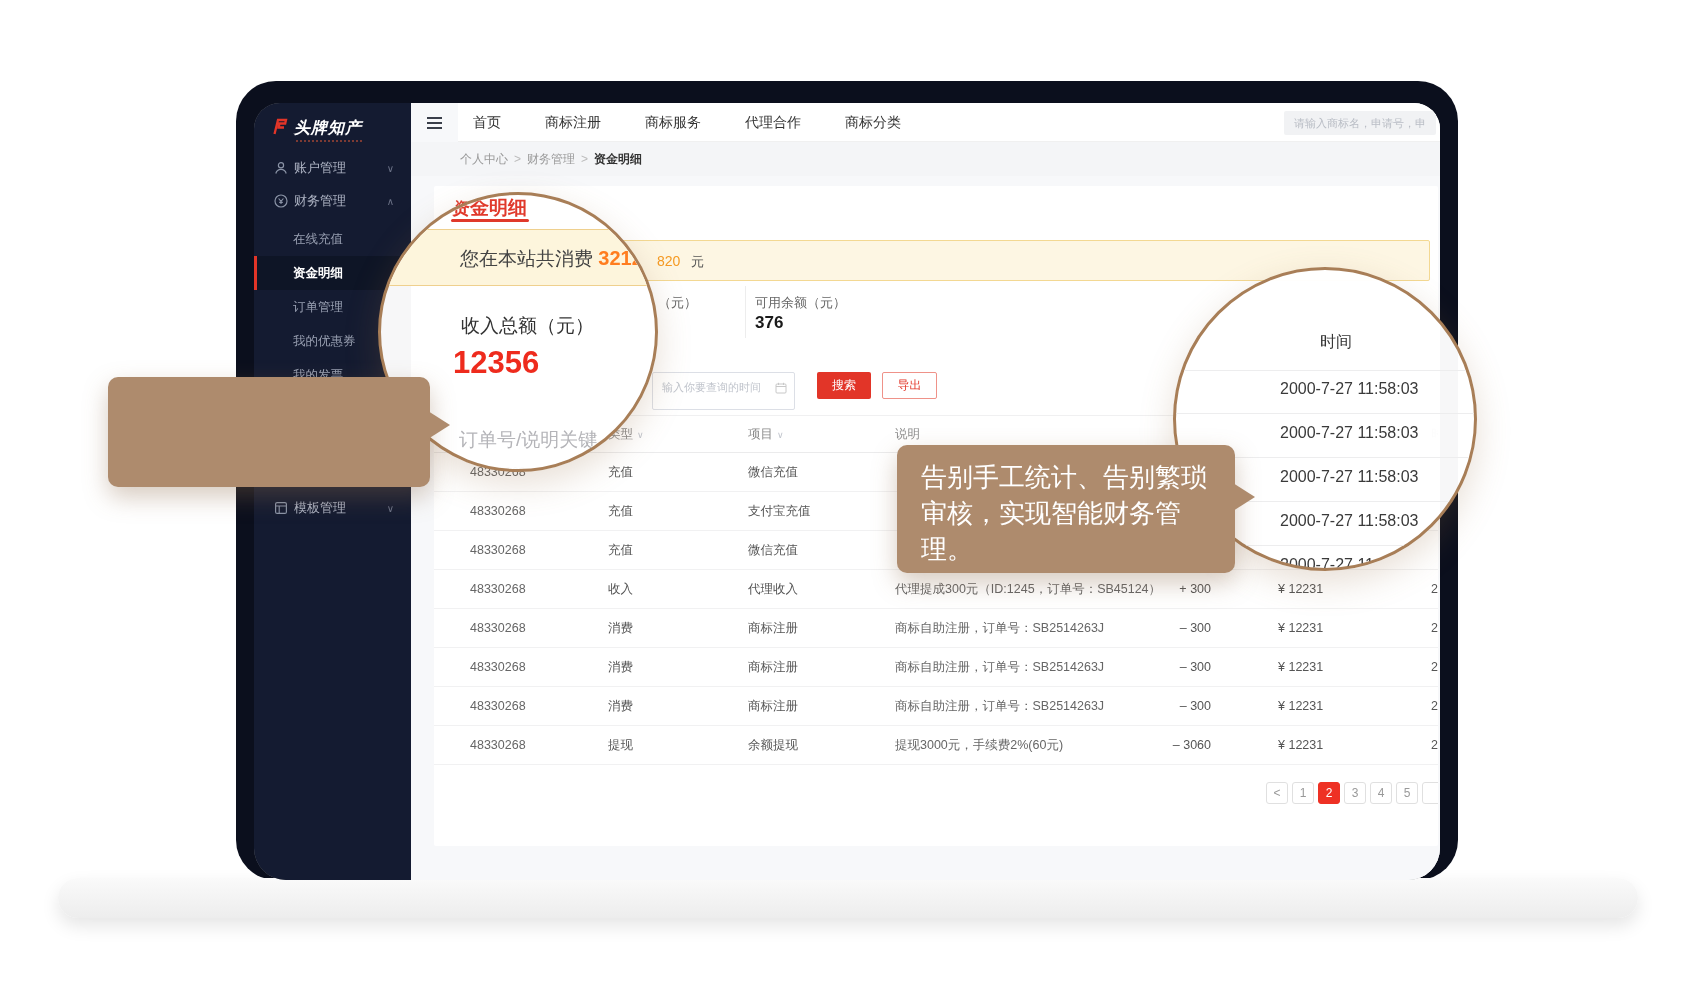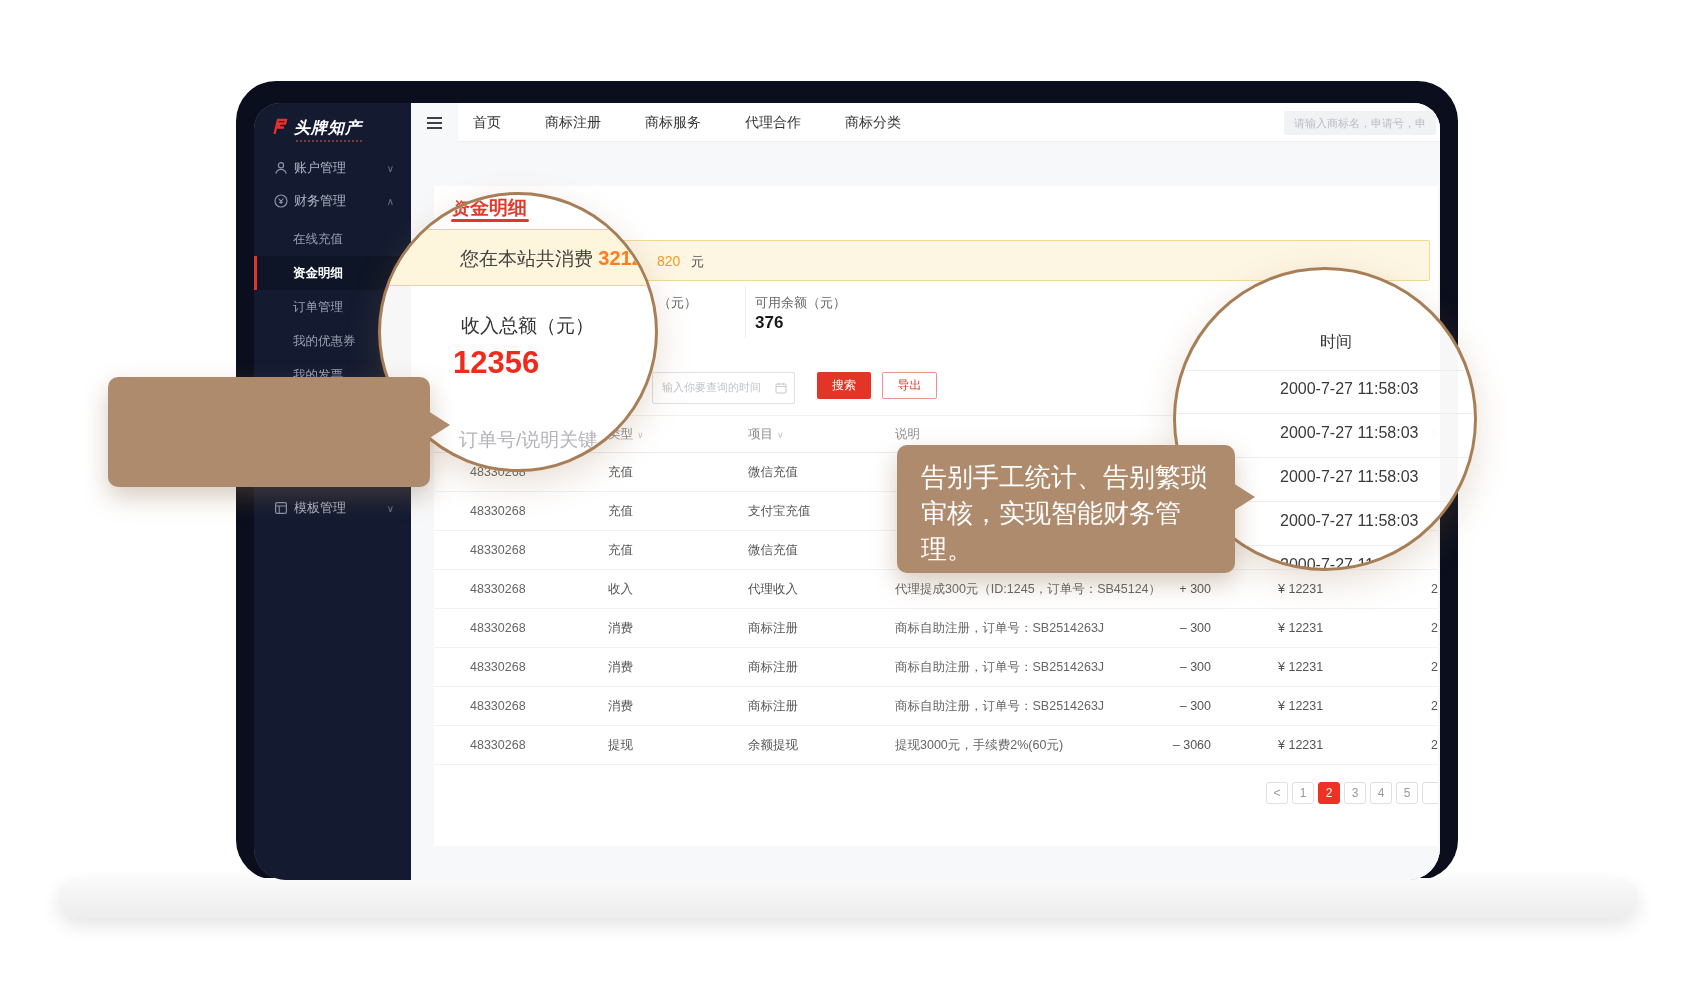--- a/index.html
+++ b/index.html
@@ -49,21 +49,21 @@
 
   .banner { position:absolute; left:8px; top:54px; width:988px; height:41px; background:#fdf6e3; border:1px solid #f3d892; border-radius:2px; }
   .banner-amt { position:absolute; left:214px; top:12px; font-size:14px; color:#f59a23; font-weight:normal; }
   .banner-unit { position:absolute; left:248px; top:12px; font-size:13px; color:#555; }
 
   .stat2-label { position:absolute; left:224px; top:108px; font-size:13px; color:#666; }
   .stat-divider { position:absolute; left:311px; top:100px; width:1px; height:52px; background:#ededed; }
   .stat3-label { position:absolute; left:321px; top:108px; font-size:13px; color:#666; }
   .stat3-value { position:absolute; left:321px; top:127px; font-size:17px; font-weight:bold; color:#1a1a1a; }
 
-  .date-input { position:absolute; left:218px; top:186px; width:143px; height:32px; border:1px solid #dcdfe6; border-radius:2px; background:#fff; cursor:text; }
+  .date-input { position:absolute; left:218px; top:186px; width:143px; height:38px; border:1px solid #dcdfe6; border-radius:2px; background:#fff; cursor:text; }
   .date-ph { position:absolute; left:9px; top:7px; font-size:11px; color:#c0c4cc; white-space:nowrap; }
   .cal-icon { position:absolute; right:7px; top:7px; }
   .btn-search { position:absolute; left:383px; top:186px; width:54px; height:27px; background:#e23528; color:#fff; font-size:12px; border:none; border-radius:2px; cursor:pointer; font-family:inherit; }
   .btn-export { position:absolute; left:448px; top:186px; width:55px; height:27px; background:#fff; color:#e23528; font-size:12px; border:1px solid #ef9289; border-radius:2px; cursor:pointer; font-family:inherit; }
 
   .table { position:absolute; left:0; top:229px; width:1080px; }
   .trow, .thead { display:grid; grid-template-columns:138px 140px 147px 240px 76px 220px 80px; padding-left:36px; align-items:center; }
   .thead { height:38px; border-top:1px solid #f0f0f1; border-bottom:1px solid #ebebec; font-size:12.5px; color:#8c8c8c; }
   .thead .caret { color:#c0c4cc; font-size:9px; margin-left:4px; }
   .trow { height:39px; border-bottom:1px solid #f1f1f2; font-size:12.5px; color:#555; }
@@ -180,20 +180,23 @@
         <div class="nav-menu" id="nav-menu">
             <span class="nav-item">首页</span>
             <span class="nav-item">商标注册</span>
             <span class="nav-item">商标服务</span>
             <span class="nav-item">代理合作</span>
             <span class="nav-item">商标分类</span>
           </div>
         <input class="top-search" type="text" placeholder="请输入商标名，申请号，申请人" style="">
       </header>
 
+      <div class="breadcrumb">
+        <span>个人中心</span><span class="crumb-sep">&gt;</span><span>财务管理</span><span class="crumb-sep">&gt;</span><b>资金明细</b>
+      </div>
 
       <div class="content">
         <div class="card">
 
           <div class="card-tab">资金明细</div>
 
           <div class="banner">
             <span class="banner-amt">820</span>
             <span class="banner-unit">元</span>
           </div>

